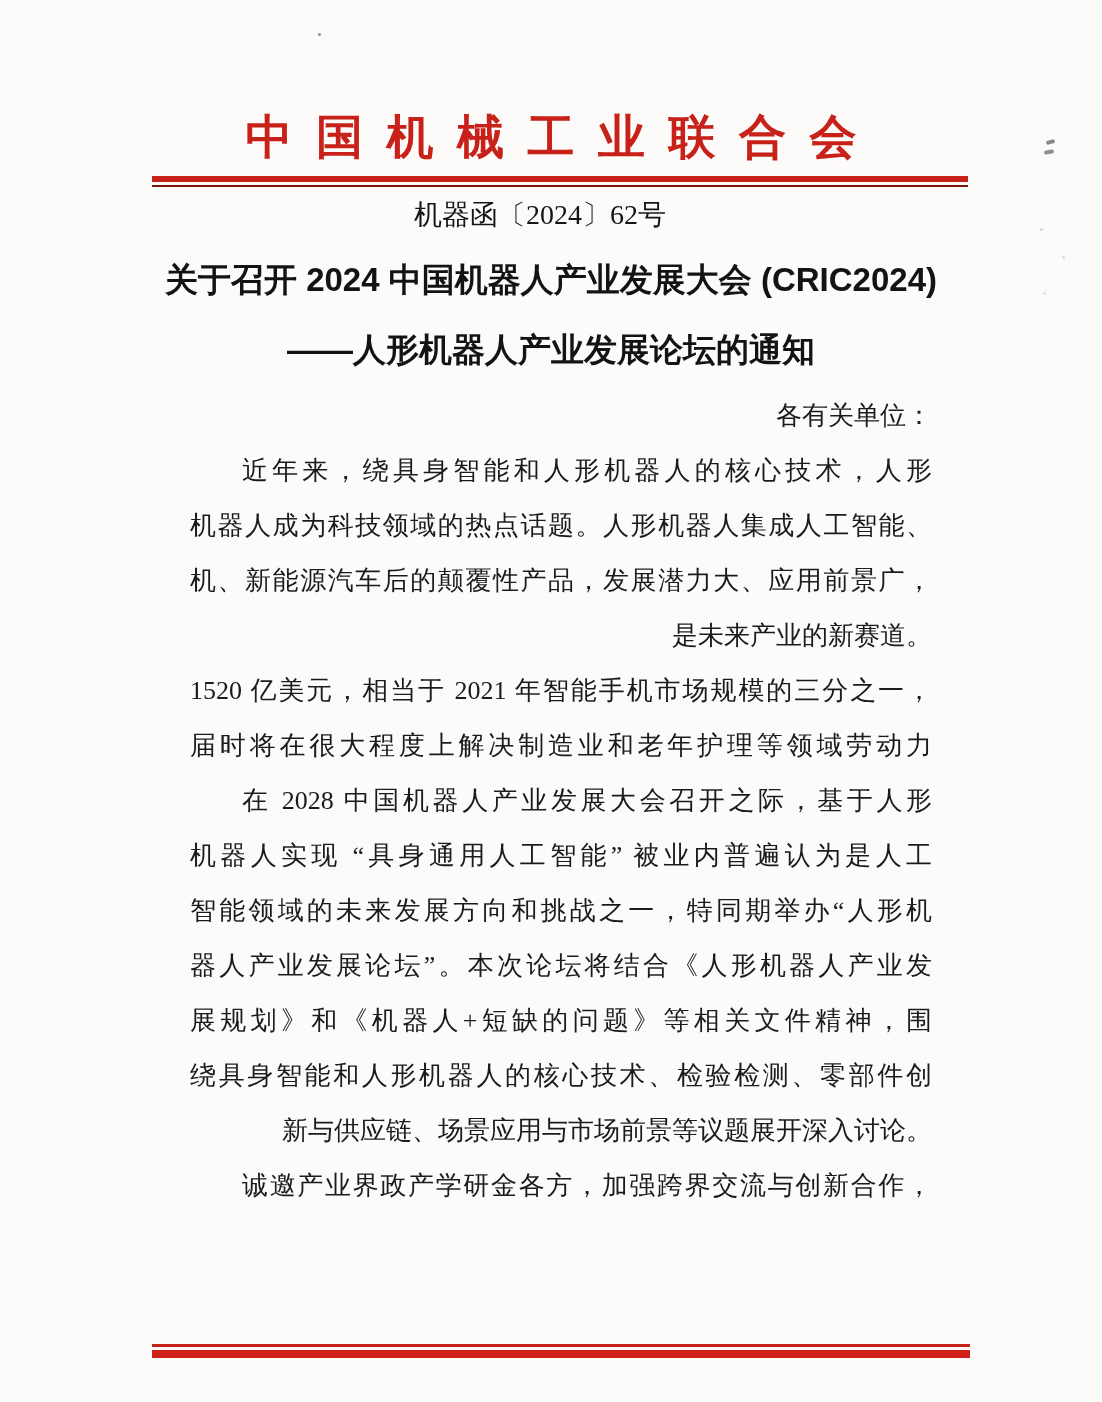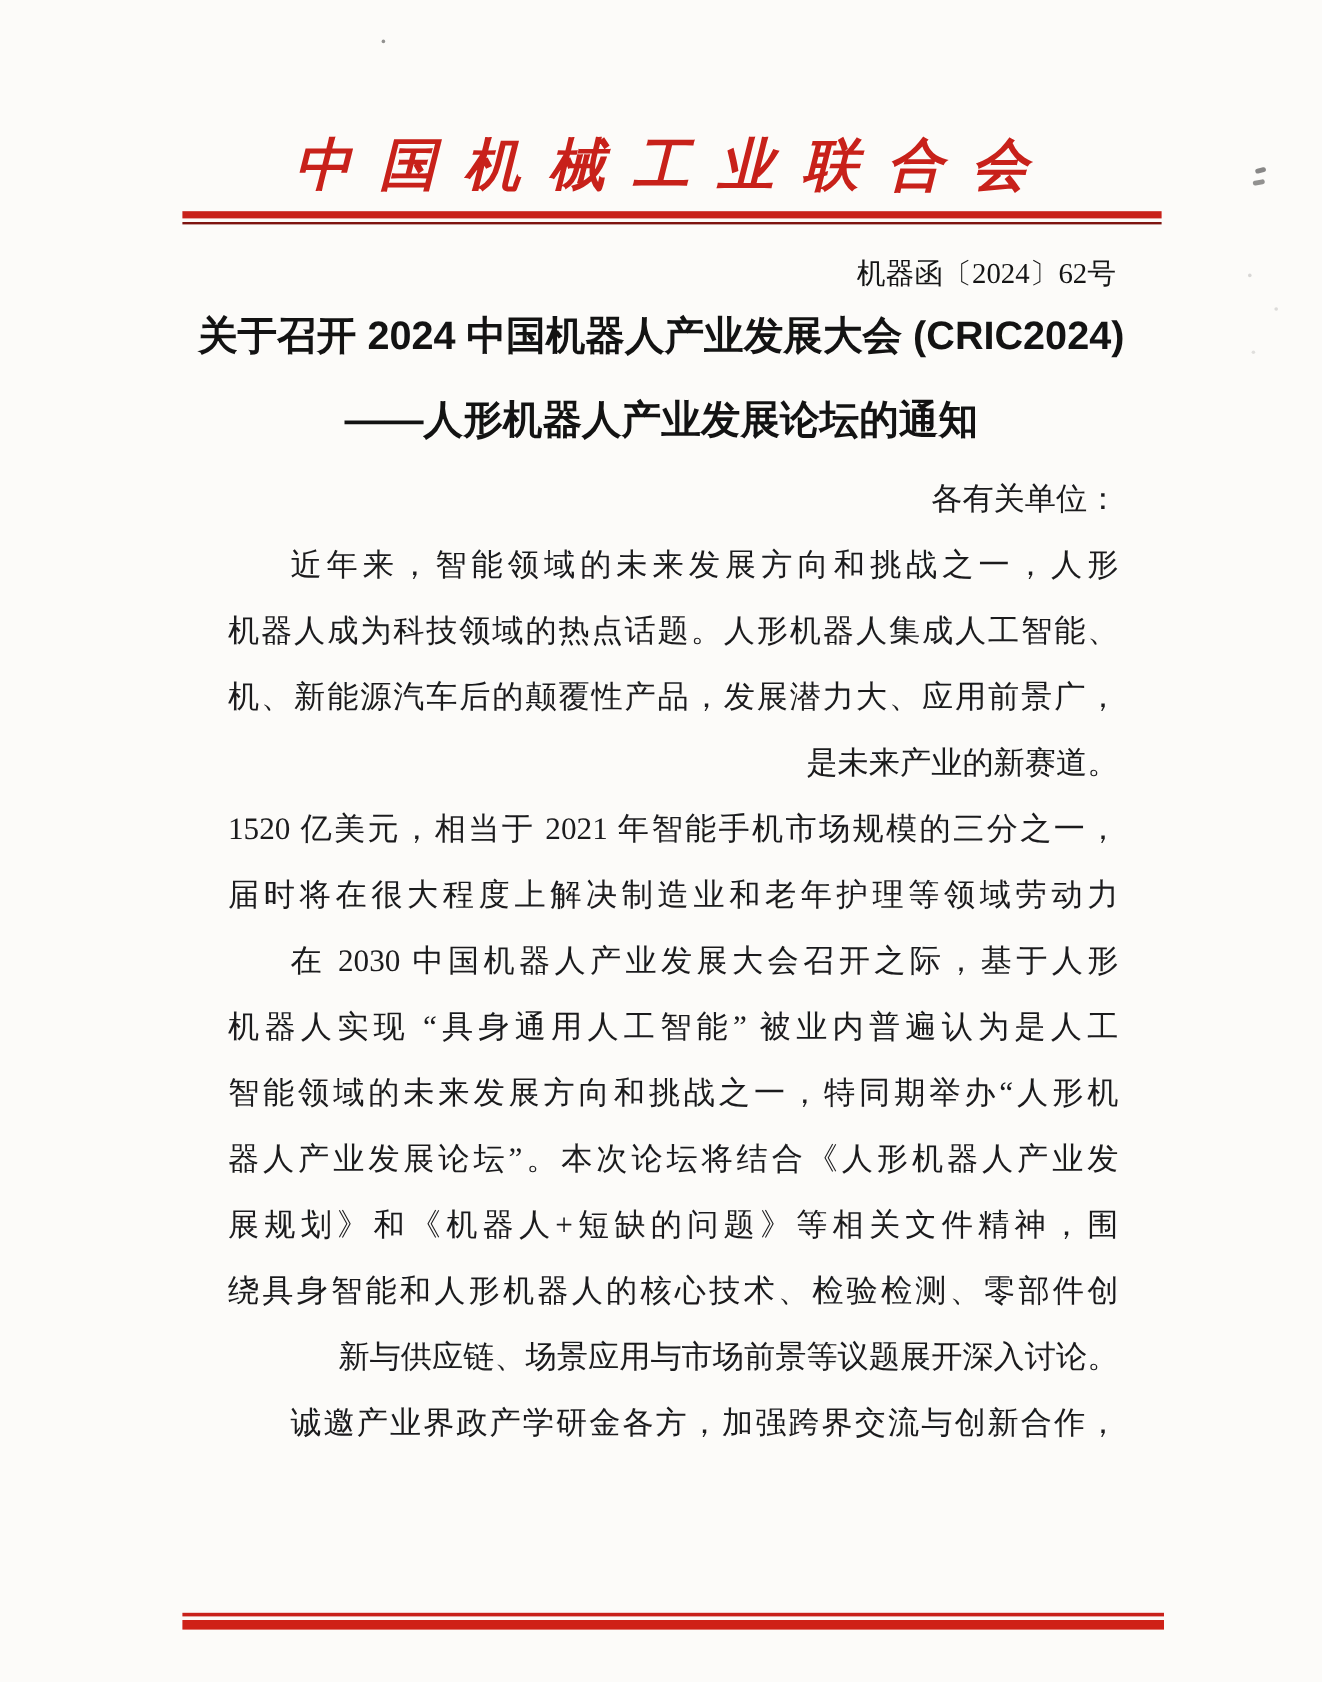--- a/index.html
+++ b/index.html
@@ -15,30 +15,29 @@
   
   .org-name{
     position:absolute;top:106px;left:0;width:1102px;
     text-align:center;
     font-size:47px;font-weight:bold;
     letter-spacing:0.50em;
     padding-left:0.50em;  
     box-sizing:border-box;
     color:#c8211a;
     white-space:nowrap;
-    font-style:italic;
   }
   .header-rule{position:absolute;top:176px;left:152px;width:816px;}
   .header-rule .thick{height:6px;background:#c8211a;}
   .header-rule .gap{height:3px;}
   .header-rule .thin{height:2px;background:#7e1410;}
   .doc-number{
-    position:absolute;top:212px;left:150px;width:780px;
-    text-align:right;
-    font-size:24px;
+    position:absolute;top:196px;left:150px;width:780px;
+    text-align:center;
+    font-size:28px;
     color:#151515;
     white-space:nowrap;
   }
   
   .doc-title{
     position:absolute;left:0;width:1102px;
     text-align:center;
     font-size:33px;font-weight:bold;
     font-family:"Liberation Sans","DejaVu Sans",sans-serif;
     color:#131313;
@@ -90,27 +89,27 @@
     <div class="thin"></div>
   </div>
 
   <div class="doc-number">机器函〔2024〕62号</div>
 
   <div class="doc-title title-1">关于召开 2024 中国机器人产业发展大会 (CRIC2024)</div>
   <div class="doc-title title-2">——人形机器人产业发展论坛的通知</div>
 
   <div class="body-text">
     <div class="line">各有关单位：</div>
-    <div class="line indent j">近年来，智能领域的未来发展方向和挑战之一，人形</div>
+    <div class="line indent j">近年来，绕具身智能和人形机器人的核心技术，人形</div>
     <div class="line j">机器人成为科技领域的热点话题。人形机器人集成人工智能、</div>
     <div class="line j">机、新能源汽车后的颠覆性产品，发展潜力大、应用前景广，</div>
     <div class="line">是未来产业的新赛道。</div>
     <div class="line j">1520 亿美元，相当于 2021 年智能手机市场规模的三分之一，</div>
     <div class="line j">届时将在很大程度上解决制造业和老年护理等领域劳动力</div>
-    <div class="line indent j">在 2030 中国机器人产业发展大会召开之际，基于人形</div>
+    <div class="line indent j">在 2028 中国机器人产业发展大会召开之际，基于人形</div>
     <div class="line j">机器人实现 “具身通用人工智能” 被业内普遍认为是人工</div>
     <div class="line j">智能领域的未来发展方向和挑战之一，特同期举办“人形机</div>
     <div class="line j">器人产业发展论坛”。本次论坛将结合《人形机器人产业发</div>
     <div class="line j">展规划》和《机器人+短缺的问题》等相关文件精神，围</div>
     <div class="line j">绕具身智能和人形机器人的核心技术、检验检测、零部件创</div>
     <div class="line">新与供应链、场景应用与市场前景等议题展开深入讨论。</div>
     <div class="line indent j">诚邀产业界政产学研金各方，加强跨界交流与创新合作，</div>
   </div>
 
   <div class="footer-rule">

